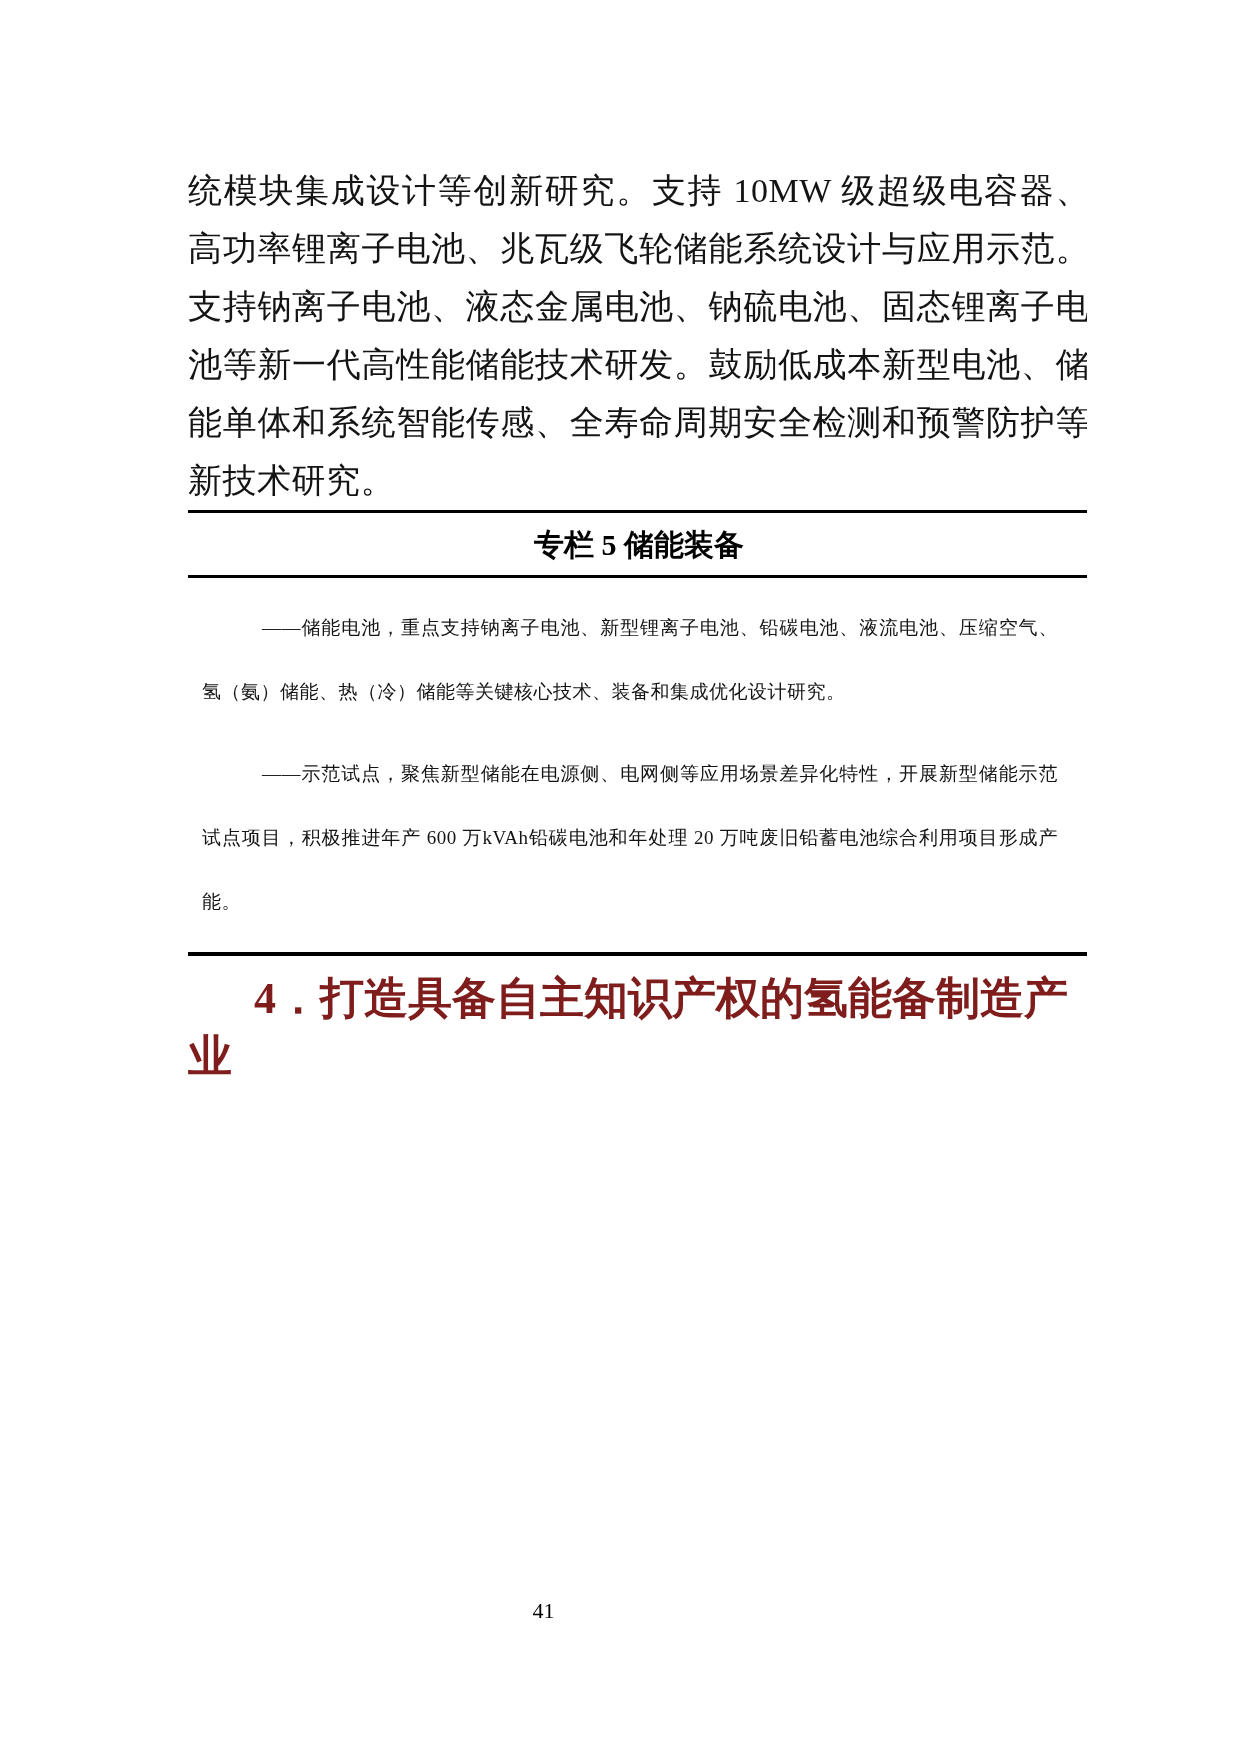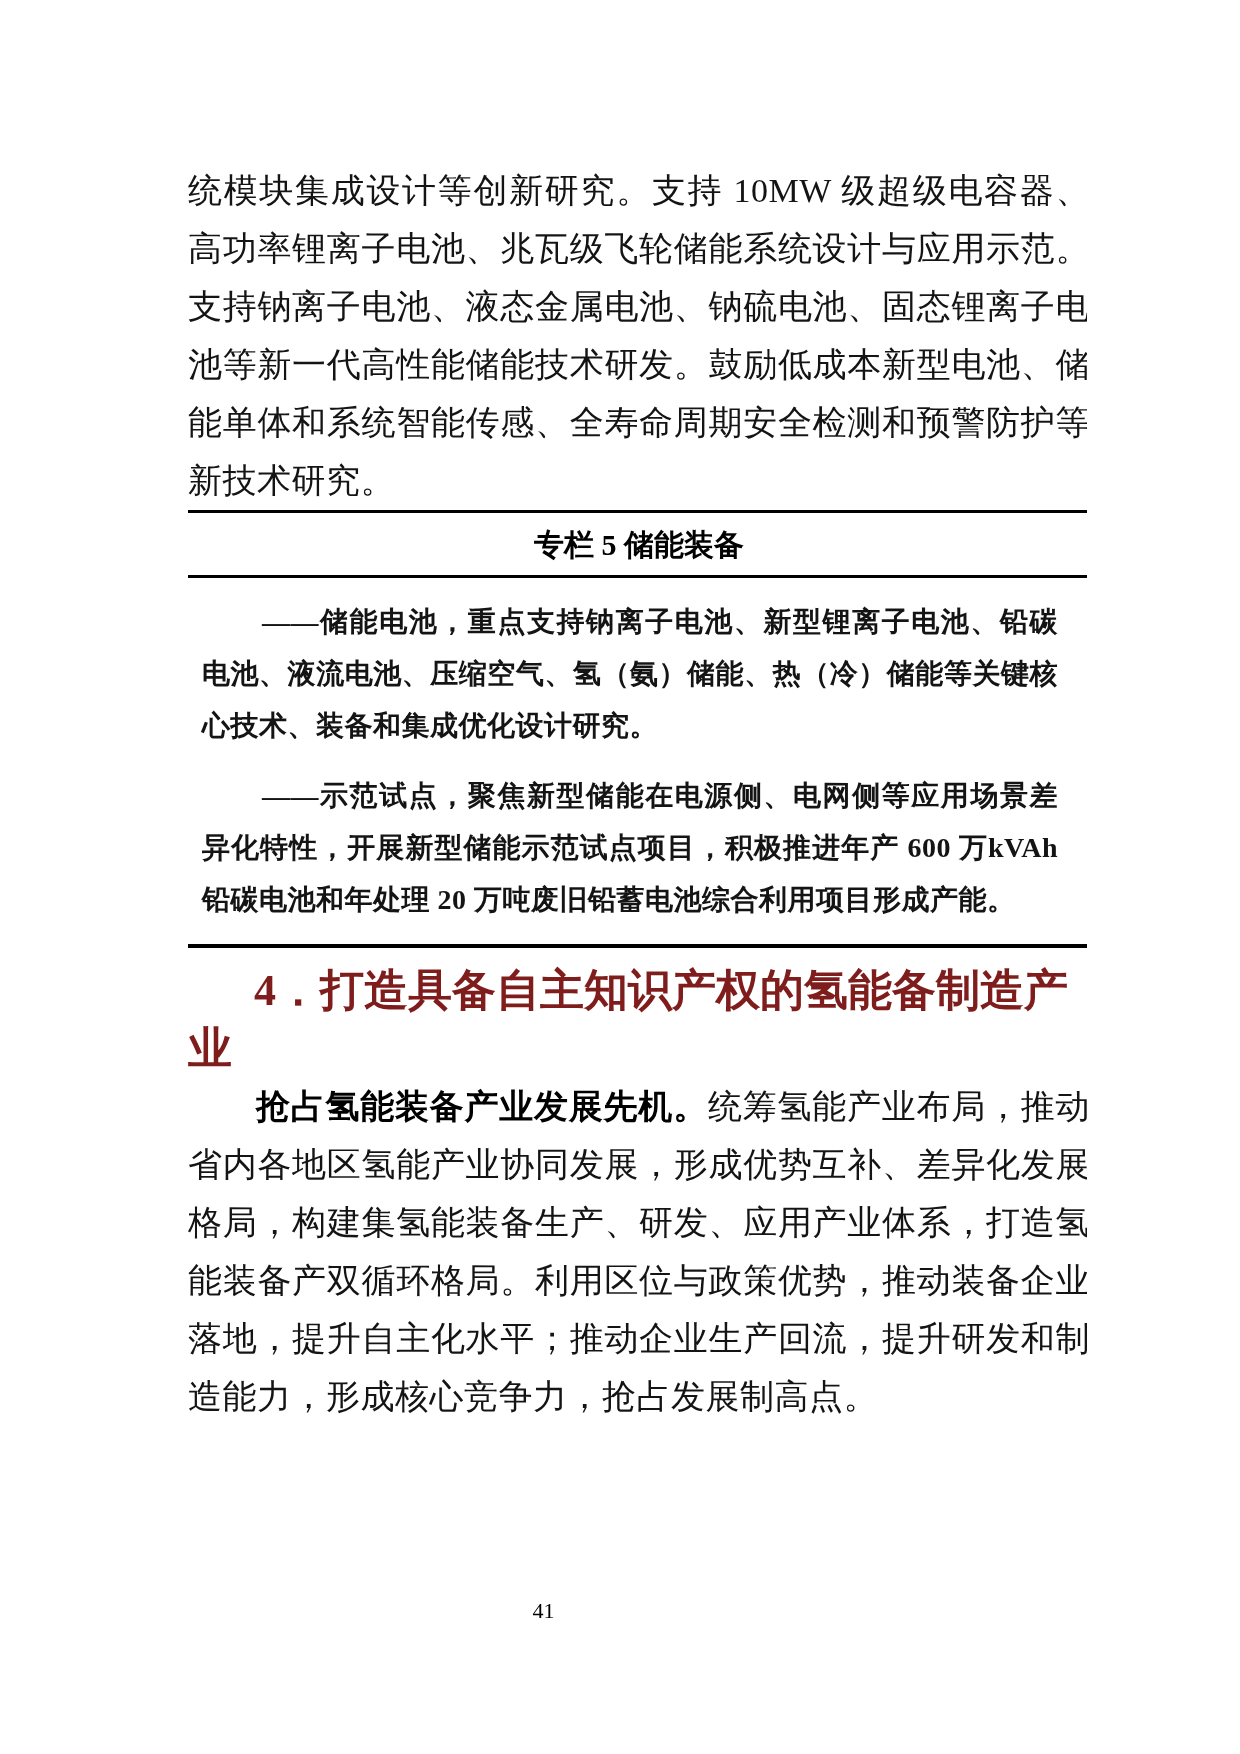--- a/index.html
+++ b/index.html
@@ -47,26 +47,25 @@
     font-size: 30px;
     line-height: 36px;
     color: #000000;
   }
   .box-body {
     border-bottom: 4px solid #000000;
     padding: 18px 32px 18px 14px;
   }
   .box-text {
     margin: 0 0 18px 0;
-    font-size: 28px;
-    line-height: 52px;
+    font-size: 19px;
+    line-height: 64px;
     text-align: justify;
     text-indent: 60px;
     letter-spacing: 0.5px;
-    font-weight: bold;
   }
   .box-text:last-child {
     margin-bottom: 0;
   }
   .section-heading {
     margin: 14px 0 0 0;
     font-size: 44px;
     line-height: 58px;
     font-weight: bold;
     color: #7f1d1d;
@@ -94,19 +93,18 @@
     <section class="column-box">
       <div class="box-title-row">专栏 5 储能装备</div>
       <div class="box-body">
         <p class="box-text">——储能电池，重点支持钠离子电池、新型锂离子电池、铅碳电池、液流电池、压缩空气、氢（氨）储能、热（冷）储能等关键核心技术、装备和集成优化设计研究。</p>
         <p class="box-text">——示范试点，聚焦新型储能在电源侧、电网侧等应用场景差异化特性，开展新型储能示范试点项目，积极推进年产 600 万kVAh铅碳电池和年处理 20 万吨废旧铅蓄电池综合利用项目形成产能。</p>
       </div>
     </section>
 
     <h2 class="section-heading">4．打造具备自主知识产权的氢能备制造产业</h2>
 
-    <p class="body-text indent"><b>抢占氢能装备产业发展先机。</b><span>统筹氢能产业布局，推动省内各地区氢能产业协同发展，形成优势互补、差异化发展格局，构建集氢能装备生产、研发、应用产业体系，打造氢能装备产双循环格局。利用区位与政策优势，推动装备企业落地，提升自主化水平；推动企业生产回流，提升研发和制造能力，形成核心竞争力，抢占发展制高点。</span></p>
 
 
   </div>
 
   <div class="page-number">41</div>
 </div>
 
 </body></html>

